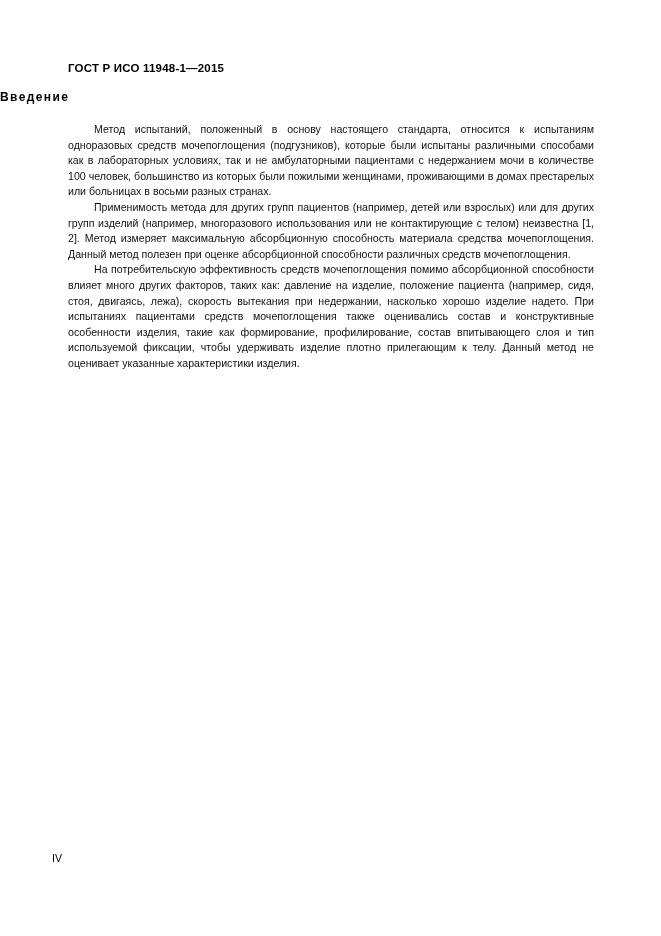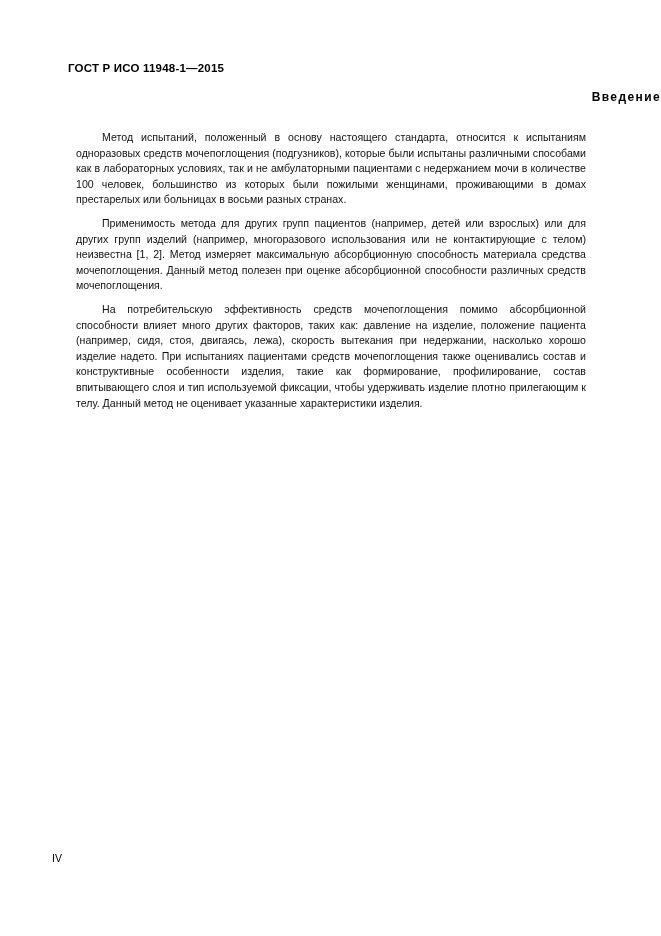--- a/index.html
+++ b/index.html
@@ -31,34 +31,34 @@
     font-weight: bold;
     letter-spacing: 0.2px;
     color: #000;
     white-space: nowrap;
   }
   .intro-title {
     position: absolute;
     left: 0;
     top: 90px;
     width: 661px;
-    text-align: right;
+    text-align: left;
     font-size: 12px;
     font-weight: bold;
     letter-spacing: 1.4px;
     color: #000;
   }
   .body-block {
     position: absolute;
     left: 68px;
     top: 122px;
     width: 526px;
   }
   .para {
-    margin: 8px;
+    margin: 0;
     text-align: justify;
     text-justify: inter-word;
     font-size: 10.6px;
     line-height: 15.6px;
     text-indent: 26px;
     color: #111;
   }
   .footer-page {
     position: absolute;
     left: 52px;

